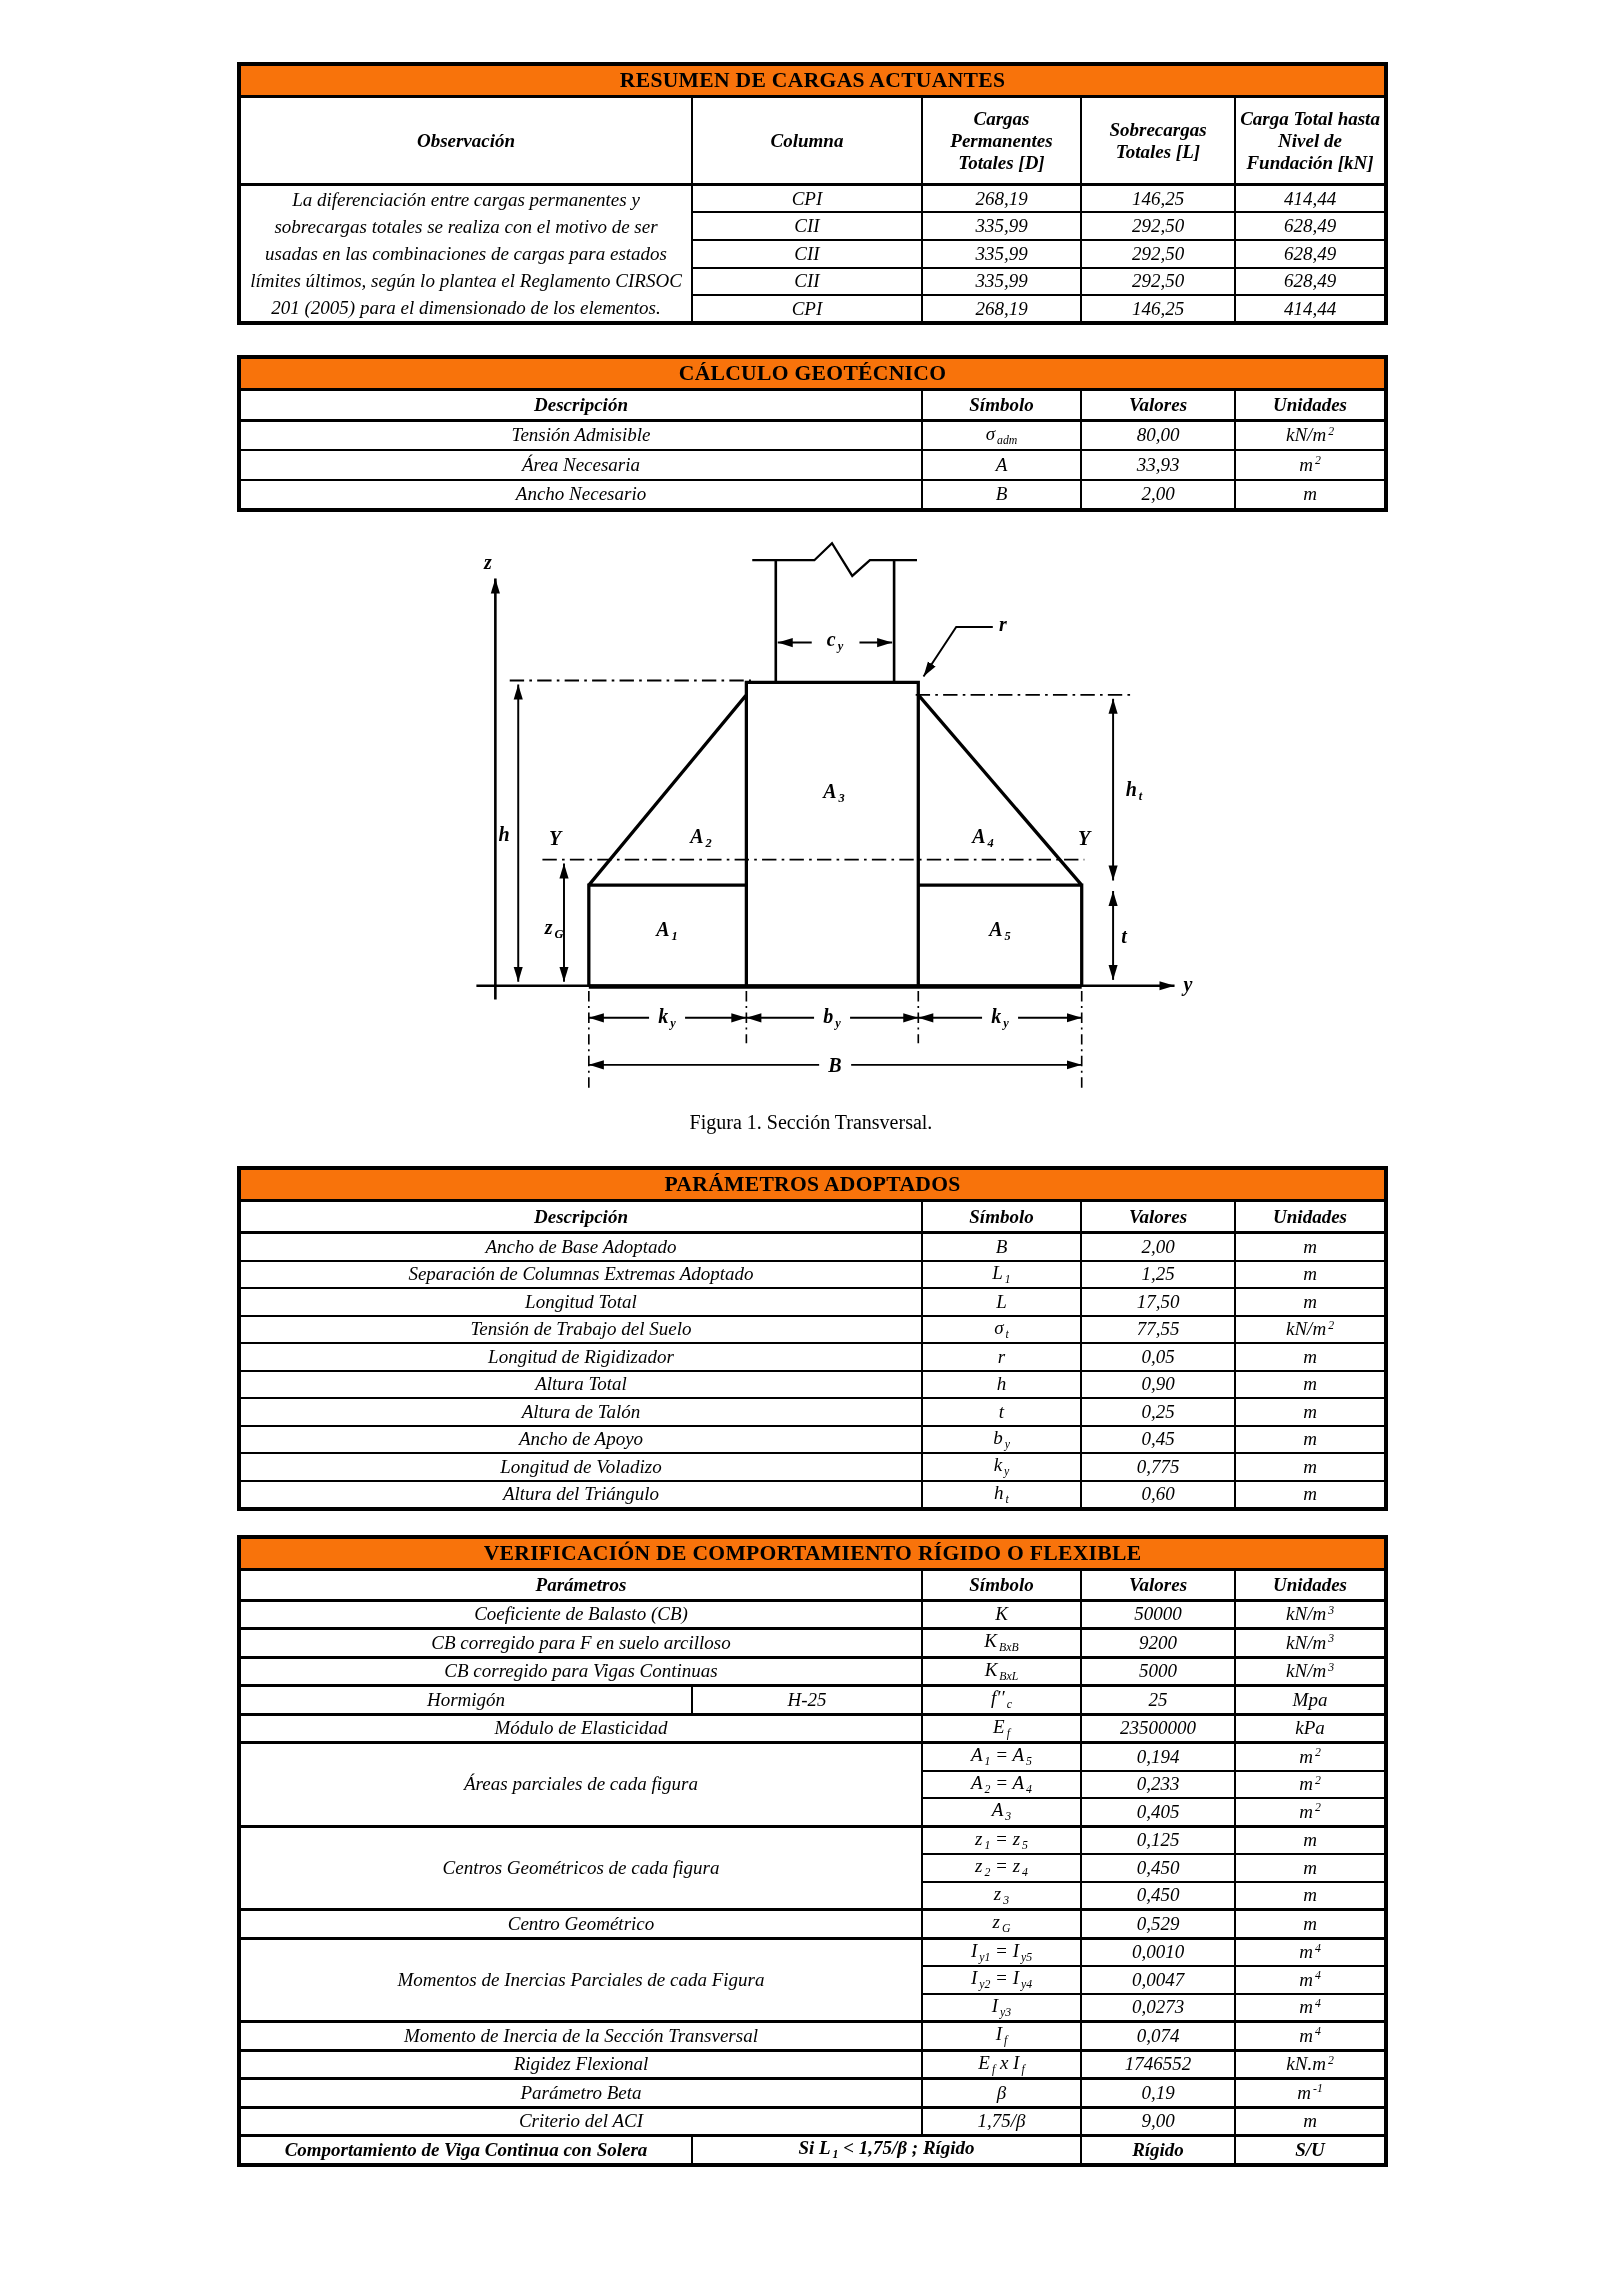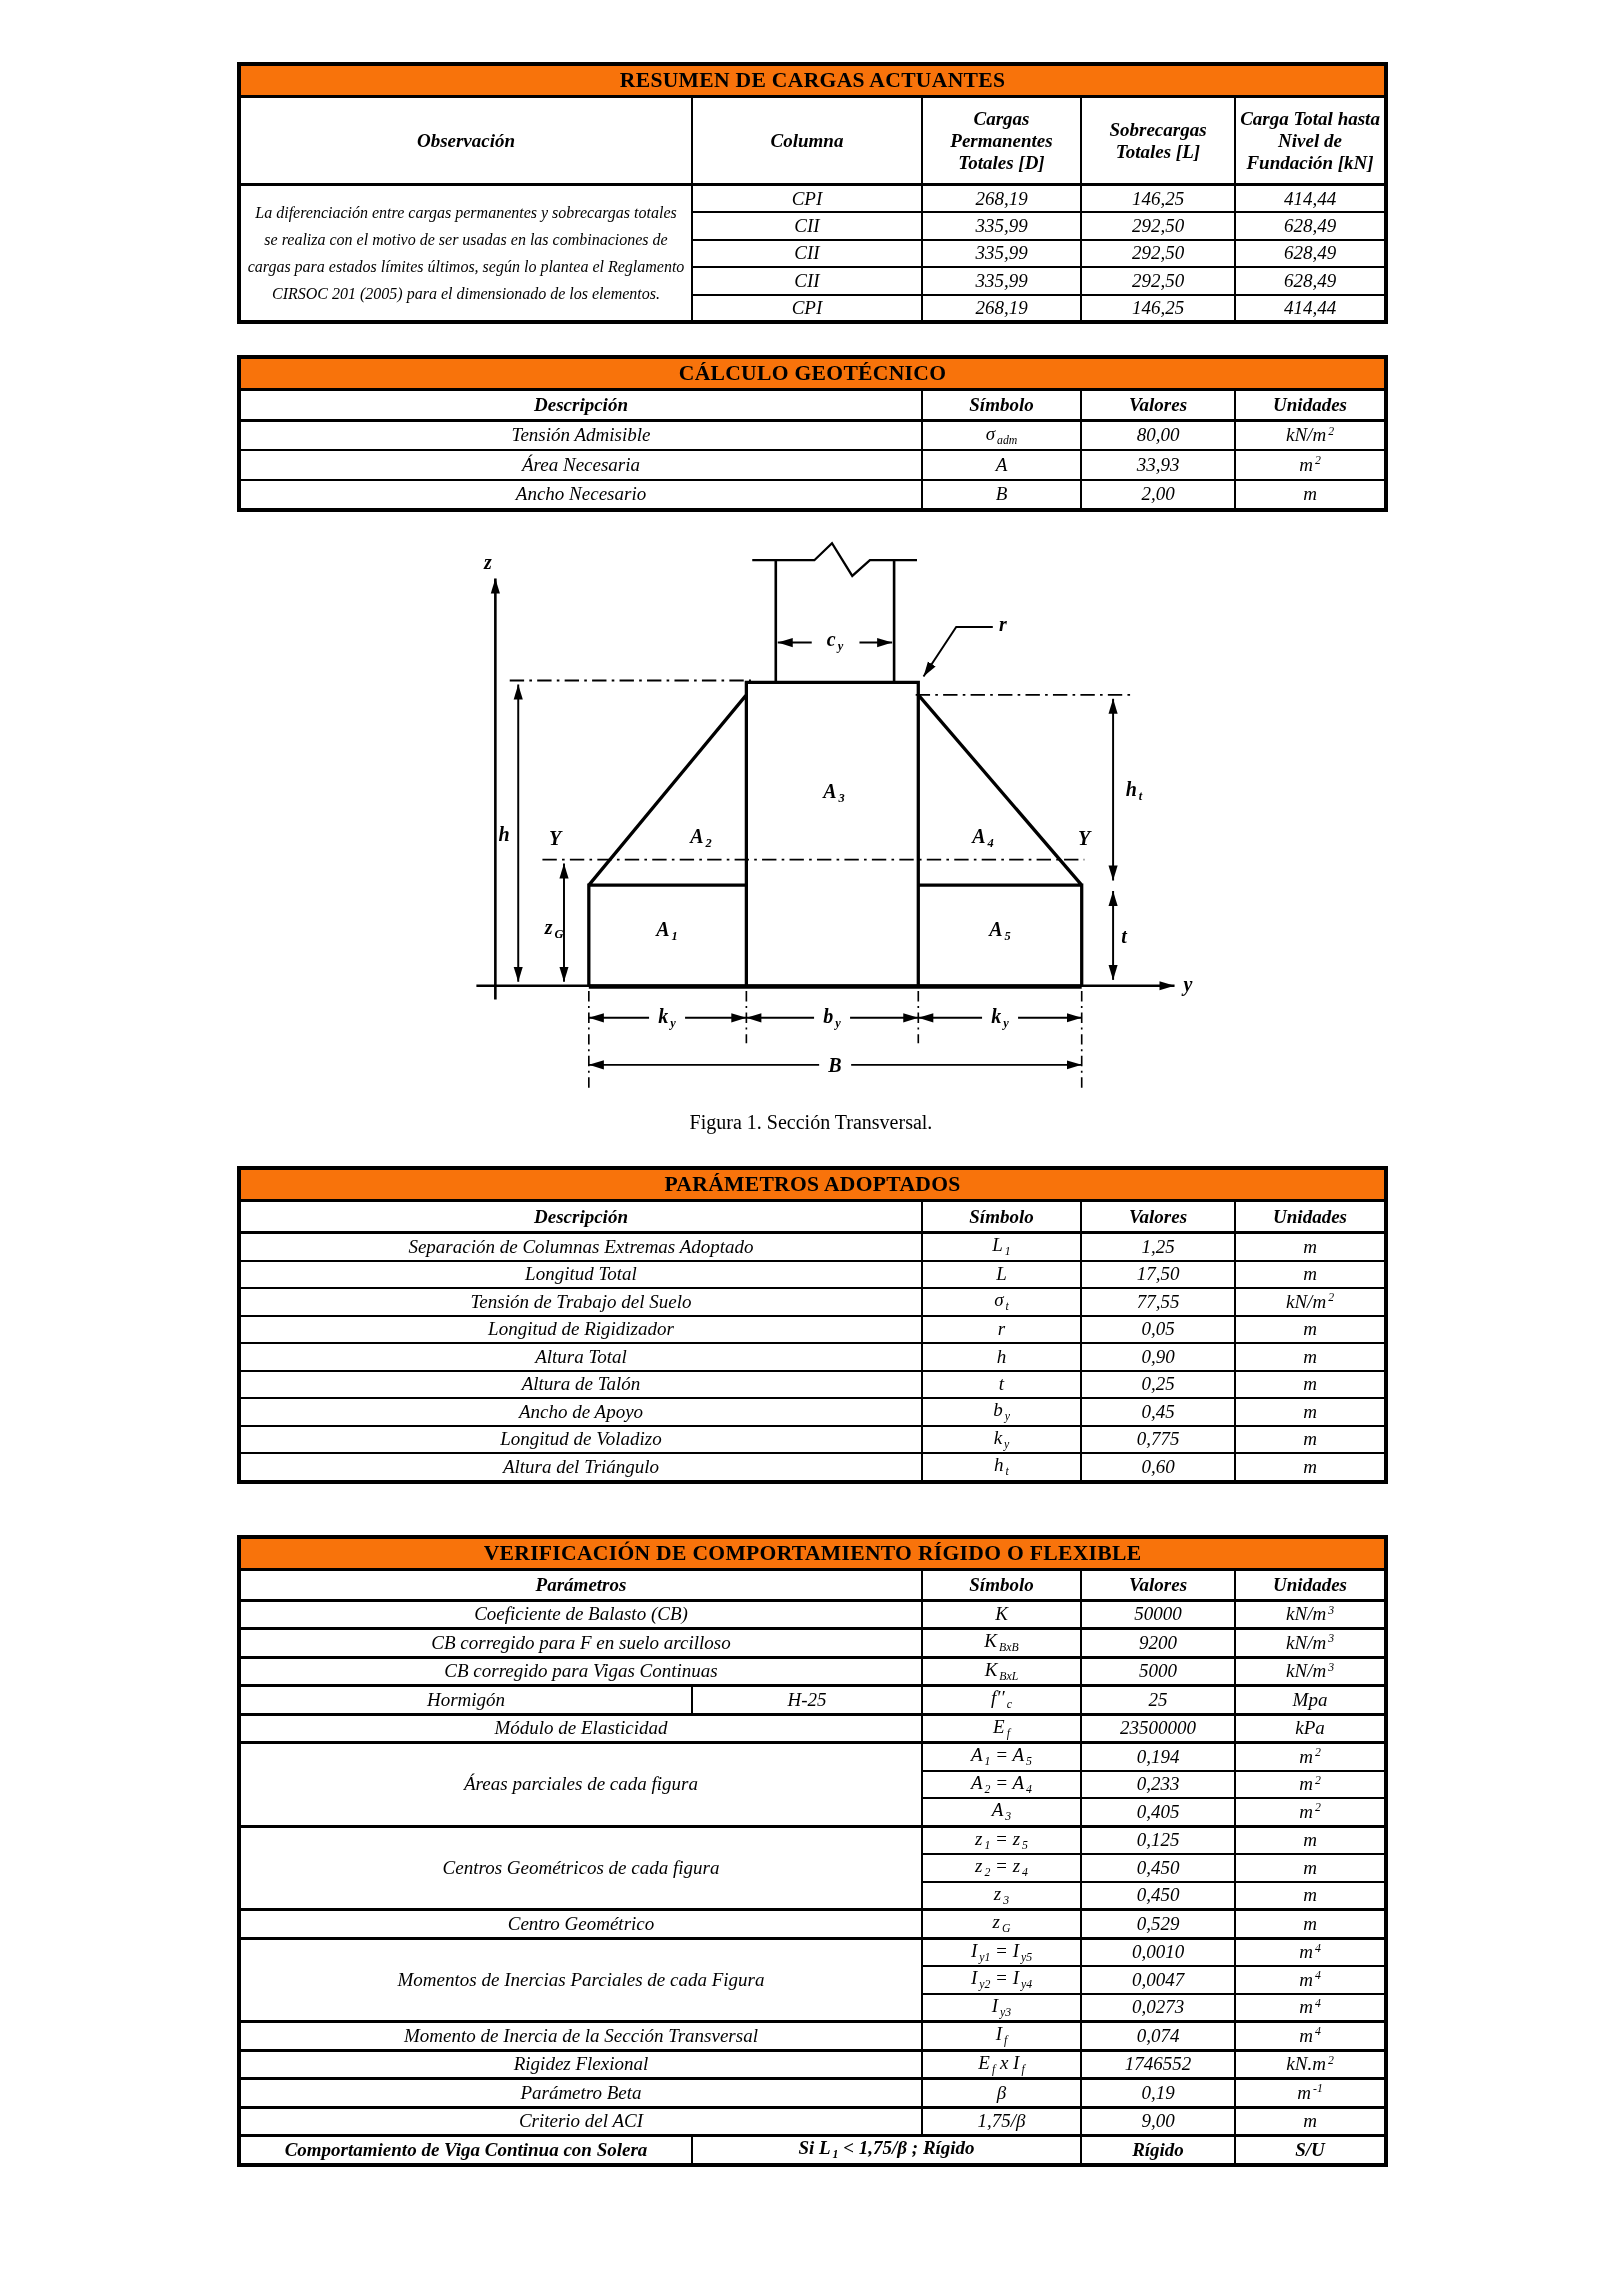--- a/index.html
+++ b/index.html
@@ -7,21 +7,21 @@
         font-family:"Liberation Serif","DejaVu Serif",serif;color:#000;overflow:hidden;}
   .tbl{position:absolute;left:237px;width:1147px;border-radius:18px;}
   table{border-collapse:collapse;table-layout:fixed;width:1147px;border:4.6px solid #000;}
   td,th{border:2.6px solid #000;text-align:center;vertical-align:middle;
         font-style:italic;font-size:19px;font-weight:normal;padding:0 3.9px;overflow:hidden;}
   tr.band td{background:var(--accent);font-style:normal;font-weight:bold;font-size:21.6px;
              letter-spacing:0.3px;border-bottom:3.9px solid #000;height:29px;}
   tr.head th{font-weight:bold;border-bottom:3.9px solid #000;}
   #t1 tr.head th{height:85px;}
   #t1 tr.data{height:27.5px;}
-  #t1 td.obs{font-size:16px;line-height:27px;padding:0 6.5px;}
+  #t1 td.obs{font-size:19px;line-height:27px;padding:0 6.5px;}
   #t2 tr.head th, #t2 tr.data td{height:27.5px;}
   #t3 tr.head th{height:29px;} #t3 tr.data td{height:25.5px;}
   #t4 tr.head th{height:27.5px;} #t4 tr.data td{height:25.5px;}
   #t4 tr.sub td{border-top:2px solid #000;}
   #t4 tr.major td{border-top:3.3px solid #000;}
   tr.boldrow td{font-weight:bold;border-top:3.9px solid #000;height:27.5px;}
   sub{font-size:.62em;vertical-align:-0.35em;margin-left:2px;font-style:italic;}
   sup{font-size:.62em;vertical-align:.55em;margin-left:2px;font-style:italic;}
   .figure{position:absolute;left:458px;top:538px;width:765px;height:621px;}
   .figure svg{position:absolute;left:0;top:0;}
@@ -215,20 +215,26 @@
           <tr class="band">
             <td colspan="4">PARÁMETROS ADOPTADOS</td>
           </tr>
           <tr class="head">
             <th>Descripción</th>
             <th>Símbolo</th>
             <th>Valores</th>
             <th>Unidades</th>
           </tr>
           <tr class="data">
+            <td>Ancho de Base Adoptado</td>
+            <td>B</td>
+            <td>2,00</td>
+            <td>m</td>
+          </tr>
+          <tr class="data">
             <td>Separación de Columnas Extremas Adoptado</td>
             <td>L<sub>1</sub></td>
             <td>1,25</td>
             <td>m</td>
           </tr>
           <tr class="data">
             <td>Longitud Total</td>
             <td>L</td>
             <td>17,50</td>
             <td>m</td>

